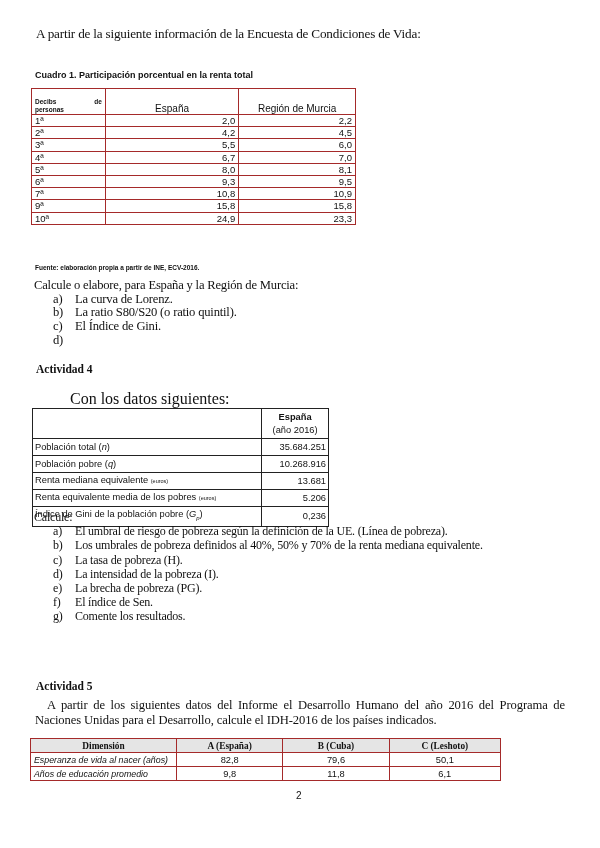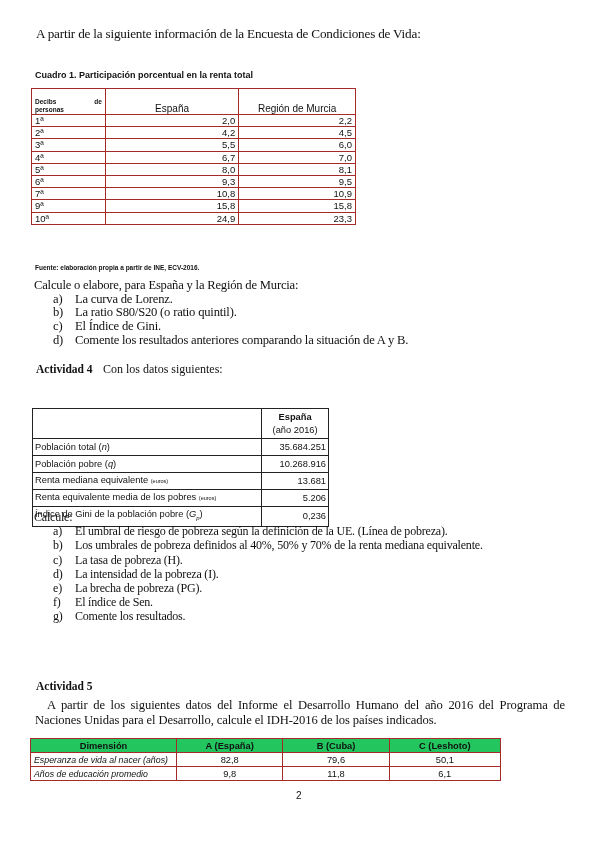--- a/index.html
+++ b/index.html
@@ -24,40 +24,40 @@
     .decile-h .row1 { display: flex; justify-content: space-between; }
 
     .fuente { left: 35px; top: 264px; font-size: 6.5px; font-weight: bold; }
 
     .calc1 { left: 34px; top: 279px; font-size: 12.6px; line-height: 13.7px; letter-spacing: -0.2px; }
     ol.alpha { margin: 0; padding: 0; list-style: none; }
     ol.alpha li { display: flex; }
     ol.alpha .mk { width: 22px; padding-left: 19px; }
 
     .act4 { left: 36px; top: 363px; font-size: 11.5px; font-weight: bold; }
-    .con { left: 70px; top: 362px; font-size: 12px; margin-left: 33px; }
+    .con { left: 70px; top: 390px; font-size: 16px; }
 
     
     .t2 { left: 32px; top: 408px; width: 297px; font-size: 9.3px; }
     .t2 td { border: 1px solid #222; padding: 0 2px; height: 16px; line-height: 15px; }
     .t2 .hdr td { height: 29px; }
     .t2 .l { width: 226px; }
     .t2 .v { width: 62px; text-align: right; }
     .t2 .hdr .v { text-align: center; font-weight: bold; line-height: 13px; }
     .small { font-size: 5.5px; }
 
     .calc2 { left: 34px; top: 510px; font-size: 12px; line-height: 14.2px; letter-spacing: -0.2px; }
 
     .act5 { left: 36px; top: 680px; font-size: 11.5px; font-weight: bold; text-align: center; }
     .p5 { left: 35px; top: 698px; width: 530px; font-size: 12.6px; line-height: 14.5px; text-align: justify; text-indent: 12px; letter-spacing: -0.1px; }
 
     
     .t3 { left: 30px; top: 738px; width: 471px; font-size: 9.3px; }
     .t3 td { border: 1.5px solid #a52a2a; padding: 0 3px; height: 13px; line-height: 12px; text-align: center; }
-    .t3 .hdr td { background: #22c55e; font-weight: bold; }
+    .t3 .hdr td { background: #e5e5e5; font-weight: bold; font-family: Liberation Serif, serif; }
     .t3 .c0 { width: 140px; }
     .t3 .c1 { width: 100px; }
     .t3 .c2 { width: 100px; }
     .t3 .c3 { width: 105px; }
     .t3 .lbl { text-align: left; font-style: italic; font-size: 8.8px; }
 
     .pgnum { left: 296px; top: 790px; font-size: 10px; }
   </style>
 </head>
 <body>
@@ -143,21 +143,20 @@
       <li>
         <span class="mk">b)</span>
         <span>La ratio S80/S20 (o ratio quintil).</span>
       </li>
       <li>
         <span class="mk">c)</span>
         <span>El Índice de Gini.</span>
       </li>
       <li>
         <span class="mk">d)</span>
-        <span>Comente los resultados anteriores comparando la situación de A y B.</span>
       </li>
     </ol>
 </div>
 
 <div class="abs serif act4">Actividad 4</div>
 <div class="abs serif con">Con los datos siguientes:</div>
 
 <table class="abs sans t2">
   <tbody>
       <tr class="hdr">

